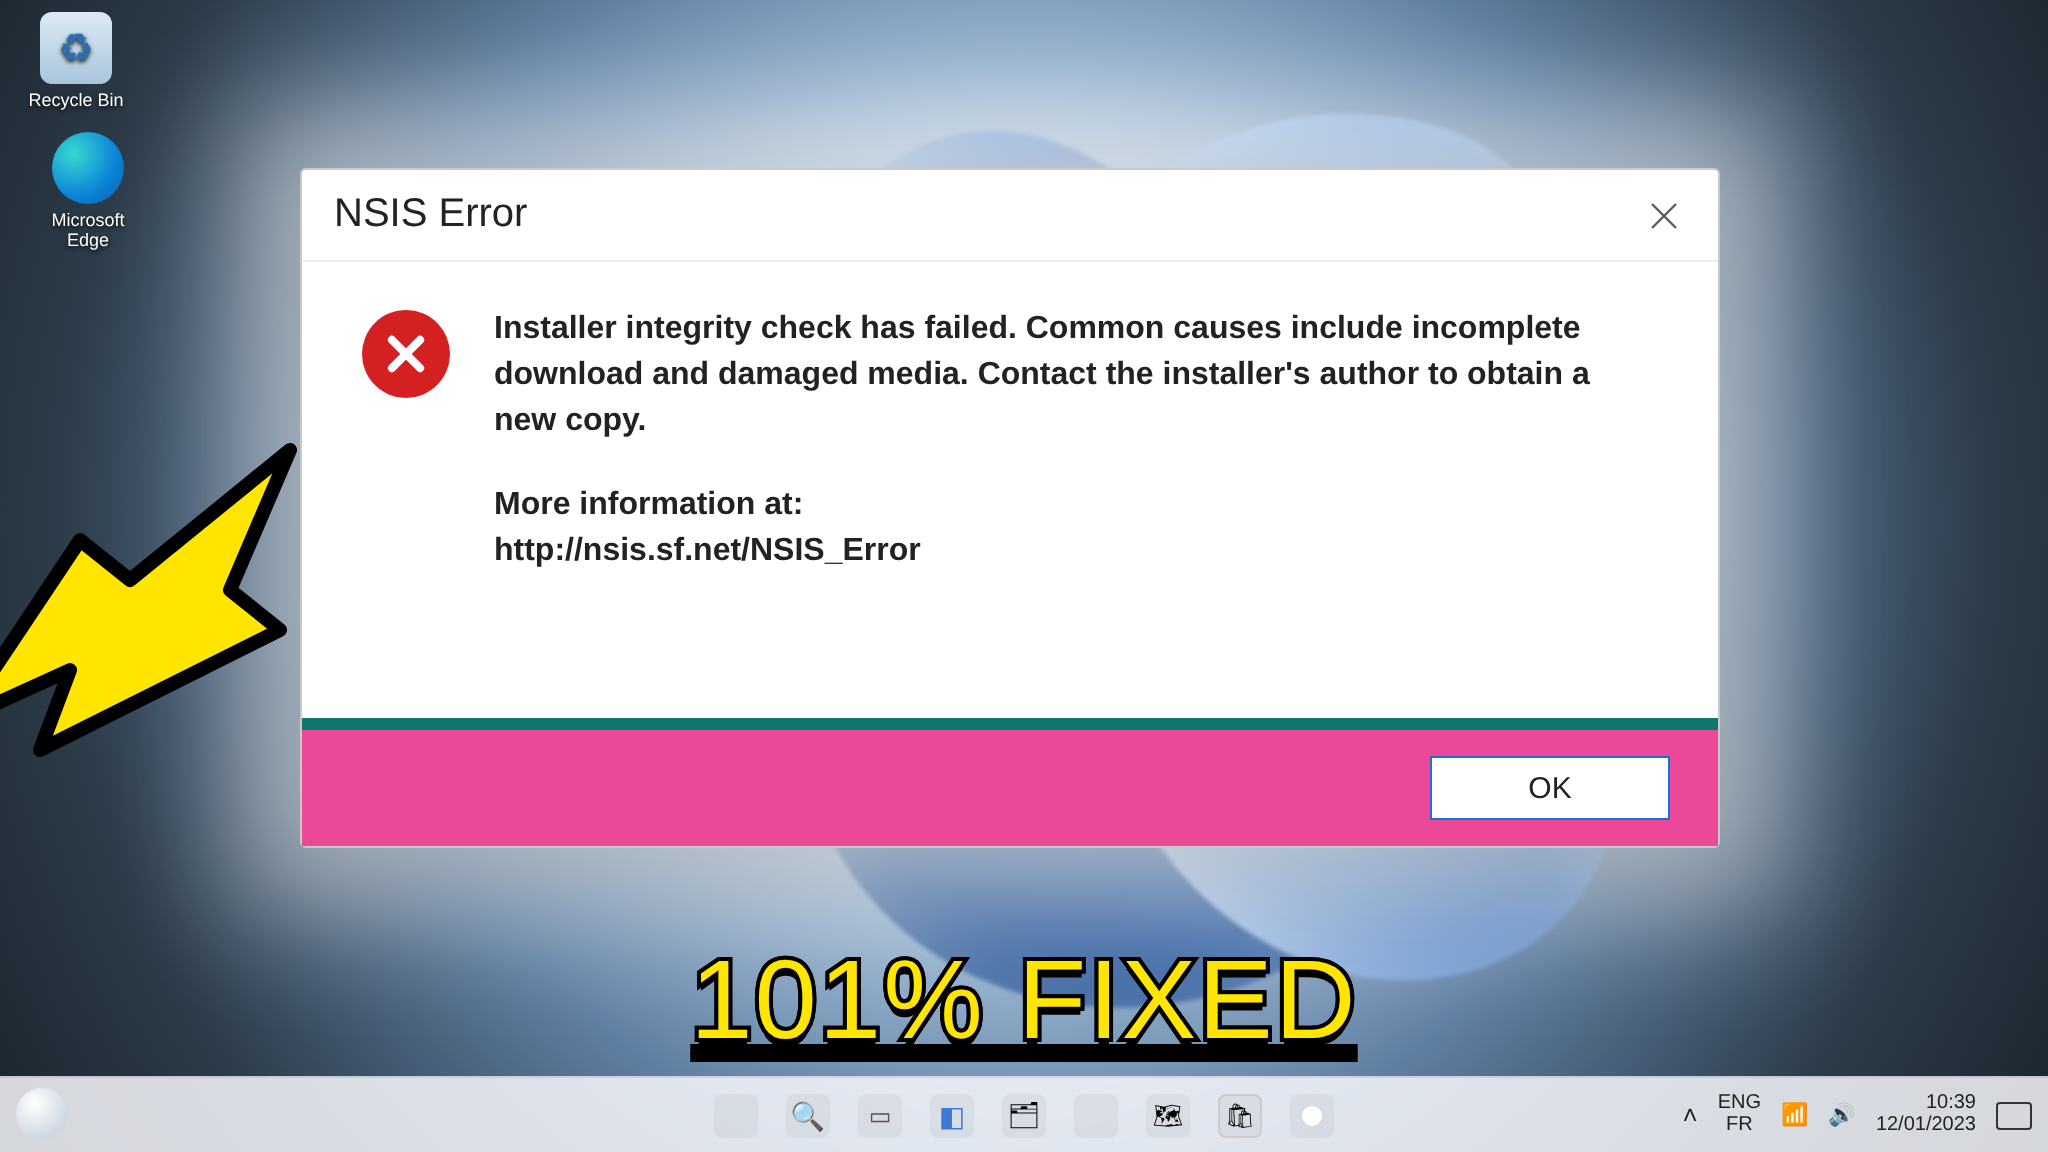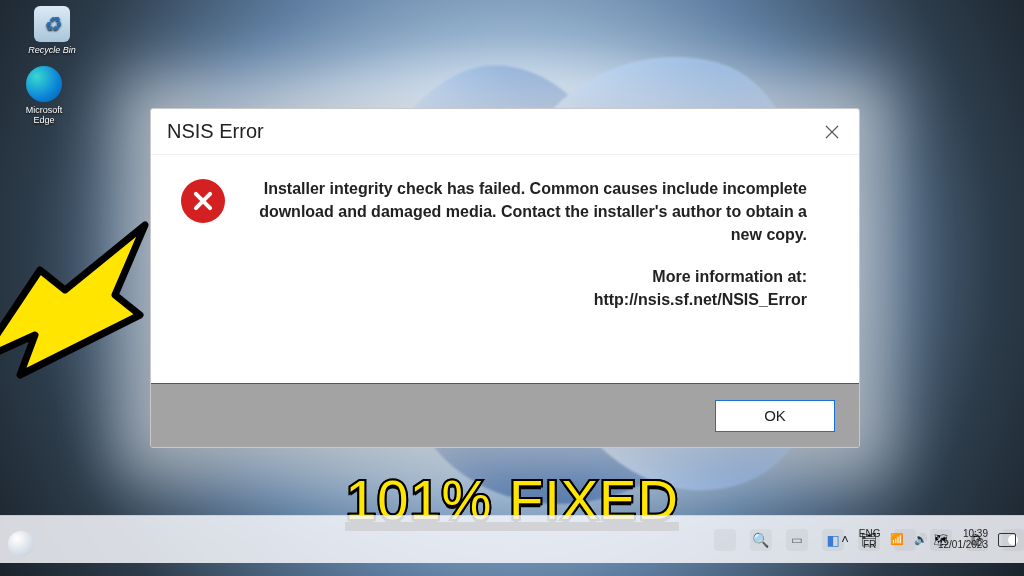--- a/index.html
+++ b/index.html
@@ -33,24 +33,23 @@
   .desktop-icon .ic {
     width: 36px; height: 36px; margin: 0 auto 3px; border-radius: 6px;
     display: flex; align-items: center; justify-content: center;
   }
   .recycle .ic { background: linear-gradient(#dceaf5,#a9c5db); }
   .recycle .ic::before { content: "♻"; color: #2b6fb3; font-size: 20px; }
   .edge .ic { background: radial-gradient(circle at 30% 30%, #38d8d0, #0b84d8 60%, #095aa3); border-radius: 50%; }
 
   
   .dialog {
-    position: absolute; left: 150px; top: 108px; width: 710px; height: 340px;
+    position: absolute; left: 150px; top: 84px; width: 710px; height: 340px;
     background: #ffffff; border: 1px solid #c9c9c9; border-radius: 3px;
     box-shadow: 0 0 60px 30px rgba(255,255,255,0.55), 0 10px 50px rgba(0,0,0,0.35);
-    text-align: right;
   }
   .vignette {
     position: absolute; inset: 0;
     background: radial-gradient(ellipse 60% 60% at 50% 42%, rgba(255,255,255,0.55) 0%, rgba(255,255,255,0.0) 60%);
     pointer-events: none;
   }
   .titlebar {
     height: 46px; display: flex; align-items: center; justify-content: space-between;
     padding: 0 16px; border-bottom: 1px solid #eee;
   }
@@ -70,21 +69,21 @@
   .err-icon .x1, .err-icon .x2 {
     position: absolute; width: 24px; height: 4px; background: #fff; border-radius: 2px;
   }
   .err-icon { position: relative; }
   .err-icon .x1 { transform: rotate(45deg); }
   .err-icon .x2 { transform: rotate(-45deg); }
   .msg { color: #222; font-size: 16px; line-height: 1.45; font-weight: 600; max-width: 560px; }
   .msg .info { margin-top: 18px; font-weight: 600; }
   .footer {
     position: absolute; right: 0; bottom: 0; left: 0; height: 64px;
-    background: #a3a3a3; border-top: 1px solid #0f766e;
+    background: #ec4899; border-top: 6px solid #0f766e;
     display: flex; justify-content: flex-end; align-items: center; padding-right: 24px;
   }
   .ok-btn {
     min-width: 120px; height: 32px; background: #fff; border: 1.5px solid #1a6fd8;
     color: #222; font-size: 15px; cursor: pointer; padding: 0 24px;
     display: flex; align-items: center; justify-content: center;
   }
 
   
   .arrow {
@@ -96,23 +95,23 @@
   .caption {
     position: absolute; left: 0; right: 0; bottom: 44px; text-align: center;
     font-family: Impact, "Arial Black", sans-serif; font-size: 56px; letter-spacing: 1px;
     color: #ffe500; -webkit-text-stroke: 4px #000; paint-order: stroke fill;
     text-shadow: 0 4px 0 #000;
     text-decoration: underline;
   }
 
   
   .taskbar {
-    position: absolute; left: 0; right: 0; bottom: 13px; height: 48px;
+    position: absolute; left: 0; right: 0; bottom: 0; height: 38px;
     background: rgba(244,246,250,0.86);
-    display: flex; align-items: center; justify-content: flex-end;
+    display: flex; align-items: center; justify-content: center;
     border-top: 1px solid rgba(0,0,0,0.08);
   }
   .taskbar .center { display: flex; gap: 14px; align-items: center; }
   .taskbar .t-icon {
     width: 22px; height: 22px; border-radius: 4px; cursor: pointer;
     display: flex; align-items: center; justify-content: center;
     background: rgba(0,0,0,0.04);
   }
   .t-start { display: grid; grid-template-columns: 1fr 1fr; grid-template-rows: 1fr 1fr; gap: 1px; background: none; }
   .t-start span { background: #2f7fe0; border-radius: 1px; }
@@ -149,21 +148,21 @@
 <body>
 
 <div class="bloom">
   <div class="petal p1"></div>
     <div class="petal p2"></div>
     <div class="petal p3"></div>
     <div class="petal p4"></div>
 </div>
 <div class="vignette"></div>
 
-<div class="desktop-icon recycle" style="left:22px; top:6px;font-style:italic;">
+<div class="desktop-icon recycle" style="left:8px; top:6px;">
   <div class="ic"></div>
   <div>Recycle Bin</div>
 </div>
 <div class="desktop-icon edge" style="left:14px; top:66px;">
   <div class="ic"></div>
   <div>Microsoft Edge</div>
 </div>
 
 <div class="dialog">
   <div class="titlebar">

